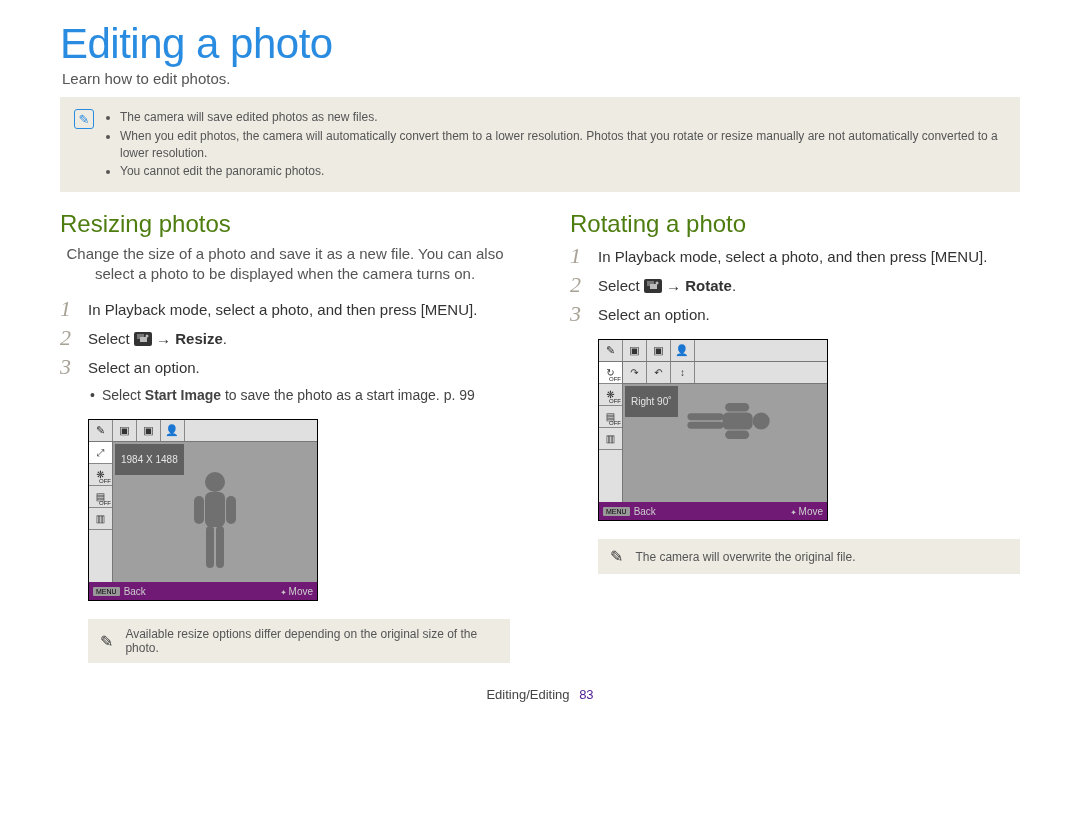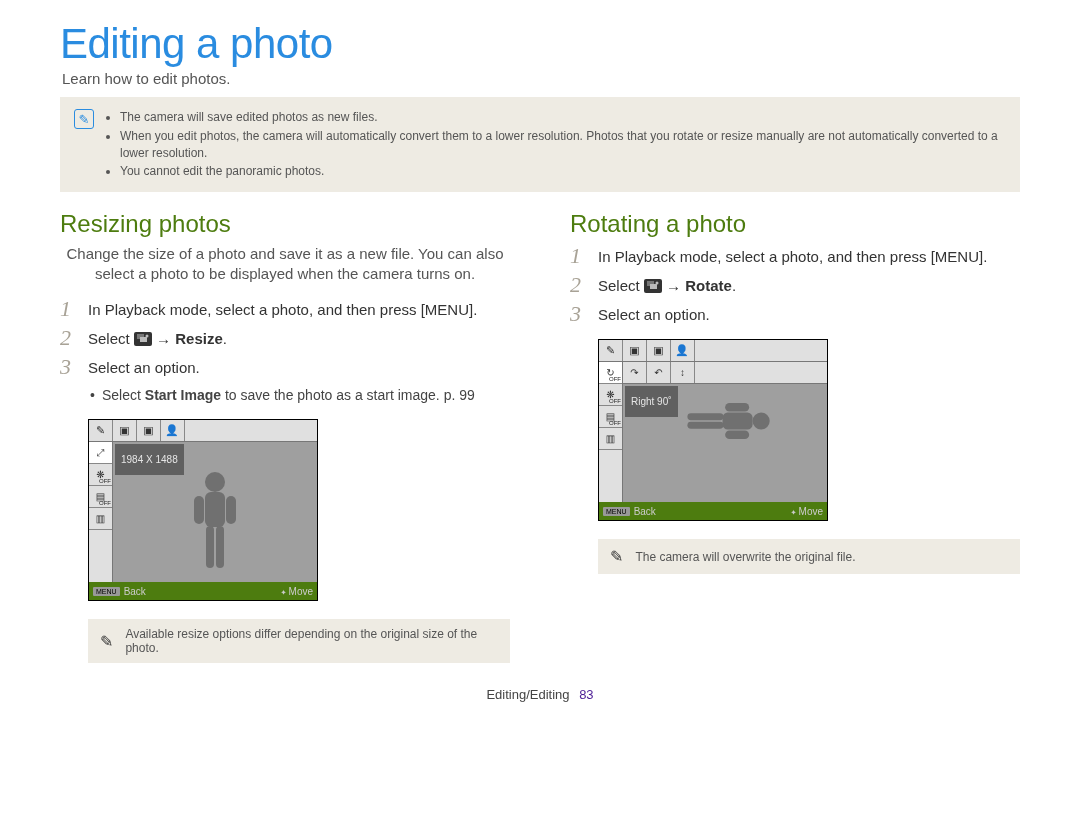--- a/index.html
+++ b/index.html
@@ -183,21 +183,21 @@
   }
   .label-bar {
     background: rgba(70,70,70,0.7);
     color: #e5e5e5;
     font-size: 10px;
     padding: 10px 6px;
     display: inline-block;
     margin: 2px 0 0 2px;
   }
   .bottombar {
-    background: #4d7c0f;
+    background: #701a75;
     color: #ccc;
     display: flex;
     align-items: center;
     font-size: 10px;
     height: 18px;
     padding: 0 4px;
   }
   .bottombar .bmenu {
     background: #999;
     color: #000;

